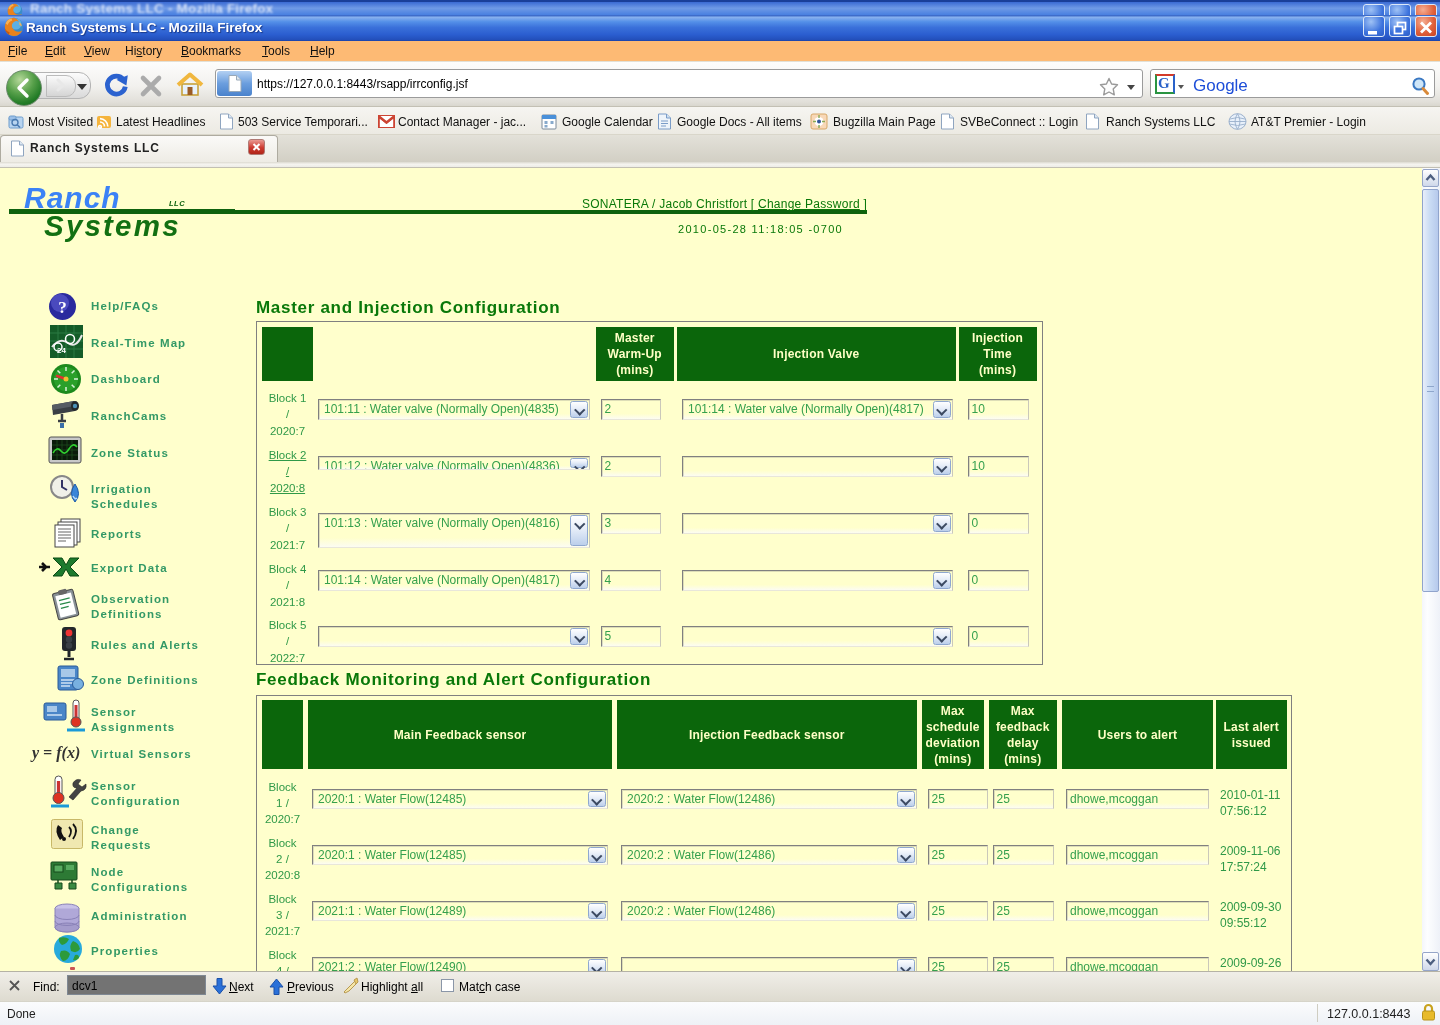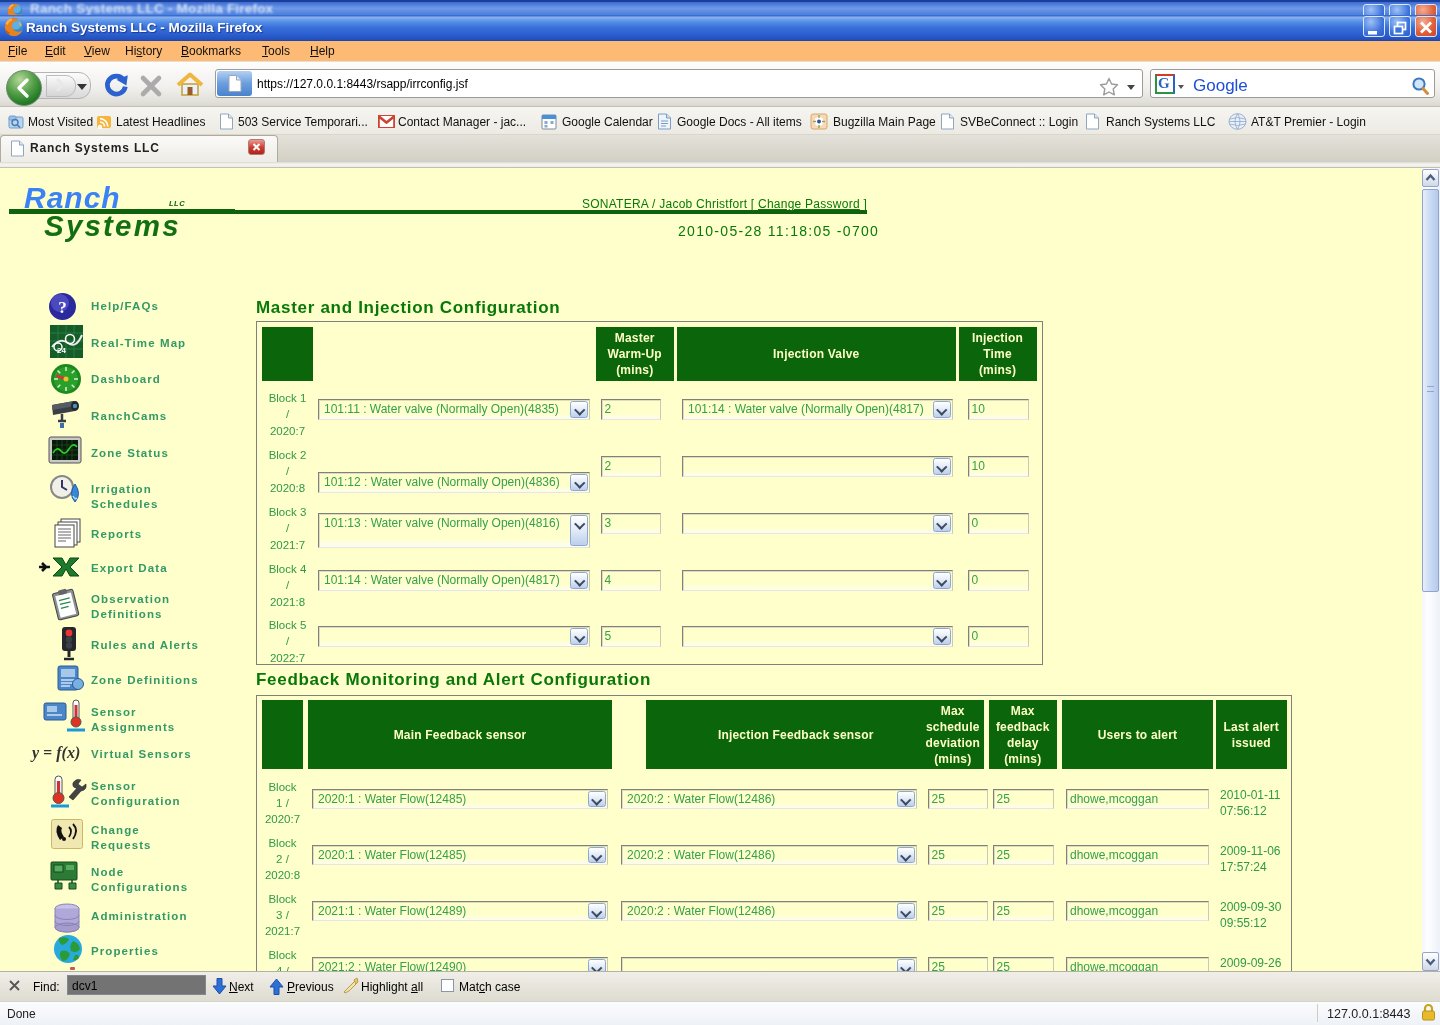--- a/index.html
+++ b/index.html
@@ -230,21 +230,21 @@
 
 <div id="content" class="a">
 
   <div class="a" style="left:24px;top:14px;font-size:30px;font-weight:bold;font-style:italic;color:#3b82f6;letter-spacing:1px;">Ranch</div>
   <div class="a" style="left:169px;top:32px;font-size:7.5px;font-weight:bold;font-style:italic;color:#0e620e;letter-spacing:0.5px;">LLC</div>
   <div class="a" style="left:9px;top:42px;width:226px;height:4.5px;background:#0e620e;"></div>
   <div class="a" style="left:235px;top:43px;width:632px;height:3.5px;background:#0e620e;"></div>
   <div class="a" style="left:44px;top:41.5px;font-size:29.5px;font-weight:bold;font-style:italic;color:#127012;letter-spacing:2.2px;">Systems</div>
 
   <div class="a" style="left:582px;top:30px;font-size:12px;letter-spacing:0.25px;color:#097809;white-space:nowrap;">SONATERA / Jacob Christfort [ <u>Change Password</u> ]</div>
-  <div class="a" style="left:678px;top:56px;font-size:14px;letter-spacing:1.3px;color:#097809;">2010-05-28 11:18:05 -0700</div>
+  <div class="a" style="left:678px;top:56px;font-size:11px;letter-spacing:1.3px;color:#097809;">2010-05-28 11:18:05 -0700</div>
 
   <svg class="a" style="left:48px;top:125px;" width="29" height="29" viewBox="0 0 29 29">
       <circle cx="14.5" cy="14.5" r="13.5" fill="#2a2a9e"></circle>
       <circle cx="12" cy="11" r="9" fill="#5555c8" opacity="0.75"></circle>
       <text x="14.5" y="21" font-size="17" font-weight="bold" fill="#fff" text-anchor="middle" font-family="Liberation Serif">?</text>
     </svg>
   <div class="mi" style="left:91px;top:132px;">Help/FAQs</div>
   <svg class="a" style="left:50px;top:158px;" width="33" height="33">
       <rect width="33" height="33" fill="#145c28"></rect>
       <path d="M0 8 H33 M0 16 H33 M0 24 H33 M8 0 V33 M16 0 V33 M24 0 V33" stroke="#2a7a42" stroke-width="1"></path>
@@ -394,22 +394,22 @@
 <div class="inp" style="left:600.5px;top:232px;width:60px;height:21px;">
       <span>2</span>
     </div>
 <div class="sel" style="left:682px;top:232px;width:270.5px;height:21px;">
       <span>101:14 : Water valve (Normally Open)(4817)</span>
       <i class="ar"></i>
     </div>
 <div class="inp" style="left:967.5px;top:232px;width:61px;height:21px;">
       <span>10</span>
     </div>
-<div class="blk" style="left:262.5px;top:280px;width:50px;text-align:center;">Block 2<br>/<br>2020:8</div>
-<div class="sel" style="left:318px;top:289px;width:272px;height:21px;margin-top:16px;">
+<div class="blk" style="left:262.5px;top:280px;width:50px;text-align:center;text-decoration:underline;">Block 2<br>/<br>2020:8</div>
+<div class="sel" style="left:318px;top:289px;width:272px;height:14px;">
       <span>101:12 : Water valve (Normally Open)(4836)</span>
       <i class="ar"></i>
     </div>
 <div class="inp" style="left:600.5px;top:289px;width:60px;height:21px;">
       <span>2</span>
     </div>
 <div class="sel" style="left:682px;top:289px;width:270.5px;height:21px;">
       <i class="ar"></i>
     </div>
 <div class="inp" style="left:967.5px;top:289px;width:61px;height:21px;">
@@ -457,21 +457,21 @@
       <span>0</span>
     </div>
 <div class="ctitle" style="left:256px;top:503px;">Feedback Monitoring and Alert Configuration</div>
 <div class="frame" style="left:256px;top:527.5px;width:1035.5px;height:280px;"></div>
 <div class="gcell" style="left:262px;top:533px;width:40.5px;height:69px;">
       <span></span>
     </div>
 <div class="gcell" style="left:308px;top:533px;width:304px;height:69px;">
       <span>Main Feedback sensor</span>
     </div>
-<div class="gcell" style="left:617px;top:533px;width:299.5px;height:69px;margin-left:29px;">
+<div class="gcell" style="left:617px;top:533px;width:299.5px;height:69px;">
       <span>Injection Feedback sensor</span>
     </div>
 <div class="gcell" style="left:921.5px;top:533px;width:62.5px;height:69px;">
       <span>Max<br>schedule<br>deviation<br>(mins)</span>
     </div>
 <div class="gcell" style="left:989px;top:533px;width:67.5px;height:69px;">
       <span>Max<br>feedback<br>delay<br>(mins)</span>
     </div>
 <div class="gcell" style="left:1062px;top:533px;width:151px;height:69px;">
       <span>Users to alert</span>

